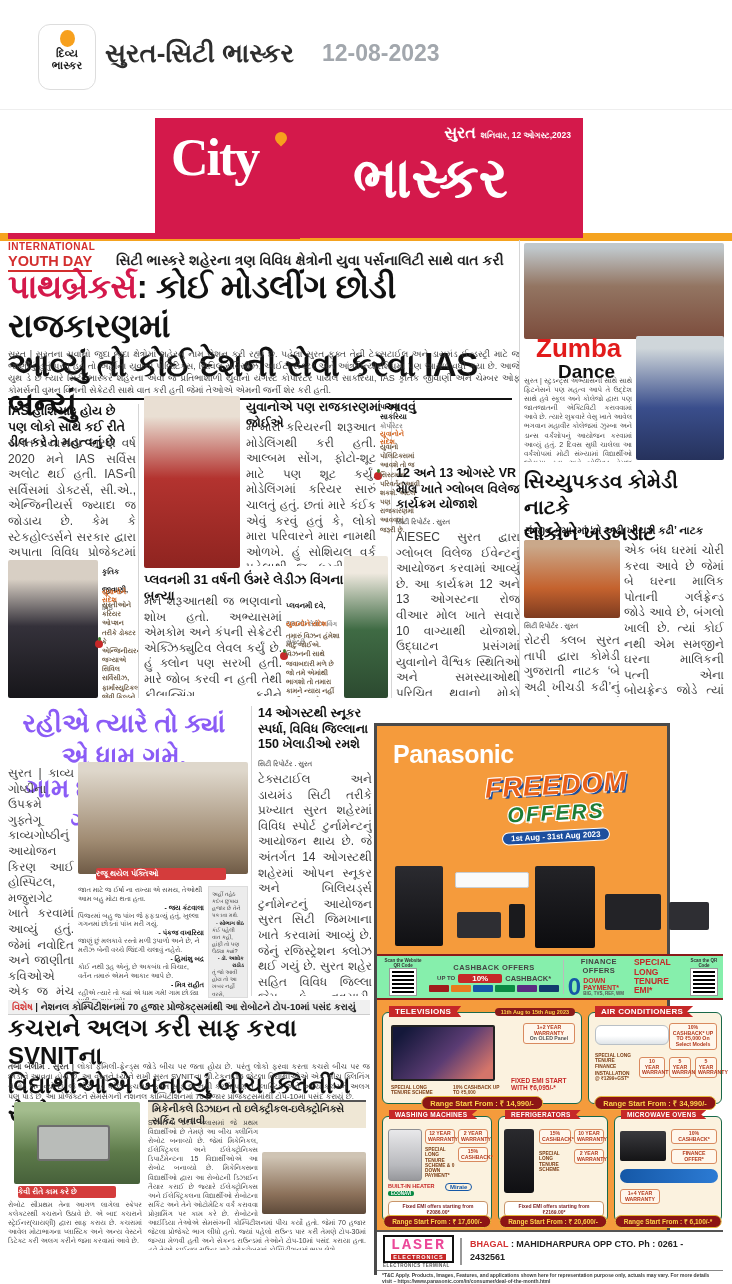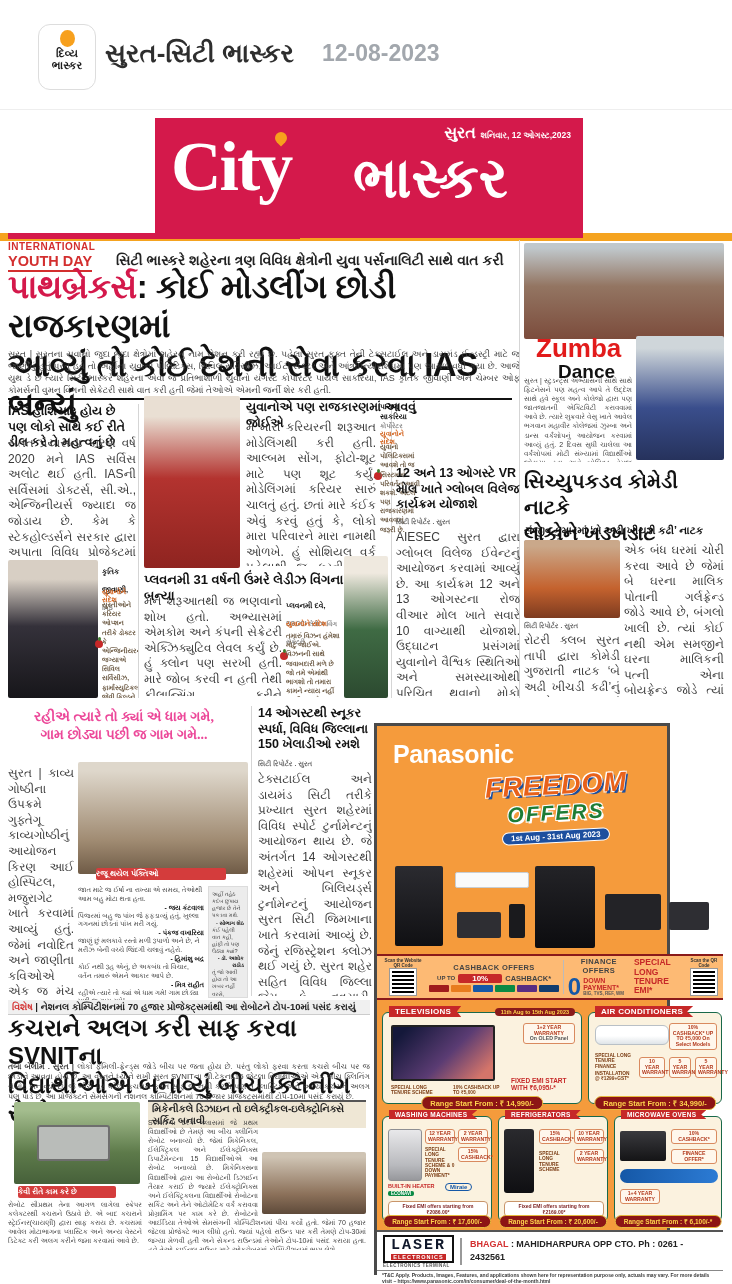--- a/index.html
+++ b/index.html
@@ -10,21 +10,21 @@
 
 
 .logo-box{width:58px;height:66px;border:1px solid #ddd;border-radius:12px;text-align:center;padding-top:5px;background:#fff;}
 .logo-dot{width:15px;height:17px;background:#f7a01d;border-radius:50%;margin:0 auto 1px;}
 .logo-t{font-size:11px;font-weight:800;color:#1c1c1c;line-height:1.05;}
 .hdr-title{font-size:26px;font-weight:800;color:#2e2e2e;}
 .hdr-date{font-size:23px;font-weight:700;color:#a2a7ad;}
 
 
 .mast{background:#d4194b;}
-.mast-city{font-family:"Liberation Serif",serif;font-weight:700;font-size:70px;color:#fff;line-height:1;letter-spacing:-2px;}
+.mast-city{font-family:"Liberation Serif",serif;font-weight:700;font-size:52px;color:#fff;line-height:1;letter-spacing:-2px;}
 .mast-guj{font-weight:800;font-size:56px;color:#fff;line-height:1;}
 .mast-pin{width:12px;height:12px;background:#f7a01d;border-radius:50% 50% 50% 0;transform:rotate(-45deg);}
 .mast-sml{color:#fff;text-align:right;}
 .strip{background:#f5a31f;}
 .redstrip{background:#d4194b;}
 
 
 .kick1{font-size:10px;font-weight:900;color:#d32f2f;letter-spacing:.5px;}
 .kick2{font-size:14.5px;font-weight:900;color:#d32f2f;border-bottom:2px solid #d32f2f;display:inline-block;padding-bottom:1px;}
 .kicknote{font-size:14px;font-weight:700;color:#222;}
@@ -53,39 +53,39 @@
 .ph-wgreen{background:linear-gradient(180deg,#efe9df 12%,#3f6b44 52%,#2c4a30);}
 .ph-wblue{background:linear-gradient(180deg,#cfd6da 10%,#3a4e8c 58%,#26325c);}
 .ph-stage{background:linear-gradient(180deg,#caa88a 8%,#c4622e 62%,#7d3b20);}
 .ph-group{background:linear-gradient(180deg,#ded7cb 8%,#a08b72 70%,#6f5b46);}
 .ph-grass{background:linear-gradient(180deg,#a4bd8e 10%,#5d7a4a 62%,#46603a);}
 .ph-students{background:linear-gradient(180deg,#cfc4b4 8%,#8c715a 68%,#5e4a3a);}
 .robo{position:absolute;left:18%;top:28%;width:58%;height:44%;background:#b9bcb9;border:2px solid #6e6e6e;border-radius:3px;}
 .redlabel{background:#d43c3c;color:#fff;font-weight:800;text-align:left;border-radius:2px;}
 
 
-.poemhead{font-size:14px;font-weight:900;color:#ec4899;line-height:1.25;text-align:center;font-family:"Liberation Serif",serif;}
+.poemhead{font-size:26px;font-weight:900;color:#8b5cf6;line-height:1.25;text-align:center;font-family:"Liberation Serif",serif;}
 .pline{font-size:6.8px;line-height:1.3;color:#3b3b3b;}
 .pauth{font-size:6.8px;font-weight:800;color:#111;text-align:right;}
 .graybox{background:#ececec;border:1px solid #dcdcdc;padding:4px 3px;}
 
 
 .kickbar{background:#f0f0f0;border-bottom:1px solid #ccc;font-size:9.5px;font-weight:800;color:#222;padding:1px 4px;}
 .kickbar .red{color:#d32f2f;font-weight:900;}
 .svhead{font-size:24px;font-weight:900;line-height:1.18;color:#111;}
 .subbar{background:#efe7d5;border-top:2px solid #555;font-size:10px;font-weight:900;color:#222;padding:1px 4px;}
 
 
 .ad{background:#f59b3c;border:3px solid #4a4a4a;}
 .pana{font-size:25px;font-weight:900;color:#fff;letter-spacing:-.5px;}
 .freedom{font-size:27px;font-weight:900;font-style:italic;color:#e8611a;text-shadow:-1px -1px 0 #fff,1px -1px 0 #fff,-1px 1px 0 #fff,2px 2px 0 #1d4f9e;transform:rotate(-3deg);letter-spacing:1px;}
 .offers{font-size:21px;font-weight:900;font-style:italic;color:#1e7c35;text-shadow:-1px -1px 0 #fff,1px -1px 0 #fff,-1px 1px 0 #fff,2px 2px 0 #fff;transform:rotate(-3deg);letter-spacing:2px;}
 .datepill{background:#1d4f9e;color:#fff;font-size:8px;font-weight:800;border:1px solid #fff;border-radius:8px;padding:1px 8px;transform:rotate(-3deg);display:inline-block;}
 .appl{position:absolute;background:#1d1d1f;border-radius:2px;}
-.band{background:#fdba74;border-top:2px solid #8a1a1a;border-bottom:2px solid #8a1a1a;display:flex;align-items:center;padding:3px 4px;gap:4px;}
+.band{background:#86efac;border-top:2px solid #8a1a1a;border-bottom:2px solid #8a1a1a;display:flex;align-items:center;padding:3px 4px;gap:4px;}
 .qr{width:26px;height:26px;background:repeating-linear-gradient(0deg,#000 0 2px,#fff 2px 4px),repeating-linear-gradient(90deg,#000 0 2px,rgba(255,255,255,0) 2px 4px);border:2px solid #fff;outline:1px solid #999;}
 .qrlab{font-size:4.5px;font-weight:800;color:#333;text-align:center;line-height:1.1;}
 .bandtitle{font-size:7.5px;font-weight:900;color:#444;text-align:center;letter-spacing:.4px;}
 .chiprow{display:flex;gap:2px;justify-content:center;margin-top:2px;}
 .bchip{height:7px;width:20px;border-radius:1px;}
 .cb-line{display:flex;align-items:center;gap:3px;justify-content:center;margin-top:2px;}
 .pct{background:#c62828;color:#fff;font-size:8px;font-weight:900;padding:0 14px;border-radius:2px;}
 .zero{font-size:24px;font-weight:900;color:#1558a7;line-height:.9;}
 .fin-red{color:#c62828;font-weight:900;}
 .card{position:absolute;background:#fbf2df;border:1.5px solid #19694a;border-radius:6px;}
@@ -94,21 +94,21 @@
 .seal{font-size:5.2px;font-weight:900;color:#b23a1d;text-align:center;line-height:1.1;border:1px solid #d98a5f;border-radius:3px;padding:1px 2px;background:#fff7ec;}
 .smchip{font-size:4.8px;font-weight:800;color:#7a3b12;line-height:1.1;}
 .emiline{font-size:5px;font-weight:800;color:#7a1d1d;background:#fff;border:1px solid #c9956a;border-radius:4px;text-align:center;padding:1px 2px;}
 .tvimg{background:linear-gradient(135deg,#14183a 10%,#5b3c73 55%,#d4756a 90%);border:2px solid #222;border-radius:2px;}
 .acimg{background:linear-gradient(180deg,#fff 55%,#dfe4e8);border:1px solid #b9c0c6;border-radius:6px;}
 .wmimg{background:linear-gradient(180deg,#e8e8ea,#b9babe 70%,#97989c);border:1px solid #8e8f93;border-radius:3px;}
 .refimg{background:linear-gradient(180deg,#2a2a2e,#0f0f12);border-radius:3px;}
 .mwimg{background:linear-gradient(180deg,#3a3a3e,#141416);border-radius:2px;}
 .dealer{background:#fff;border-top:2px solid #555;display:flex;align-items:center;gap:6px;padding:3px 6px;}
 .laserbox{border:2px solid #111;padding:1px 6px;text-align:center;}
-.laser-t{font-family:"Liberation Mono",monospace;font-size:15px;font-weight:700;letter-spacing:2px;color:#0f172a;line-height:1;}
+.laser-t{font-family:"Liberation Mono",monospace;font-size:15px;font-weight:700;letter-spacing:2px;color:#ec4899;line-height:1;}
 .laser-e{background:#c62828;color:#fff;font-size:5.5px;font-weight:800;letter-spacing:1px;padding:0 2px;margin-top:1px;}
 .laser-sub{font-size:4.5px;font-weight:700;color:#555;letter-spacing:.5px;}
 .addr{font-size:9px;font-weight:800;color:#222;border-left:2px solid #999;padding-left:8px;line-height:1.5;}
 .addr .red{color:#d32f2f;}
 .disc{font-size:5px;font-weight:700;color:#3a3a3a;line-height:1.25;background:#fff;border-top:1.5px solid #888;padding:1px 5px;}
 </style>
 </head>
 <body>
 
 <div class="page">

